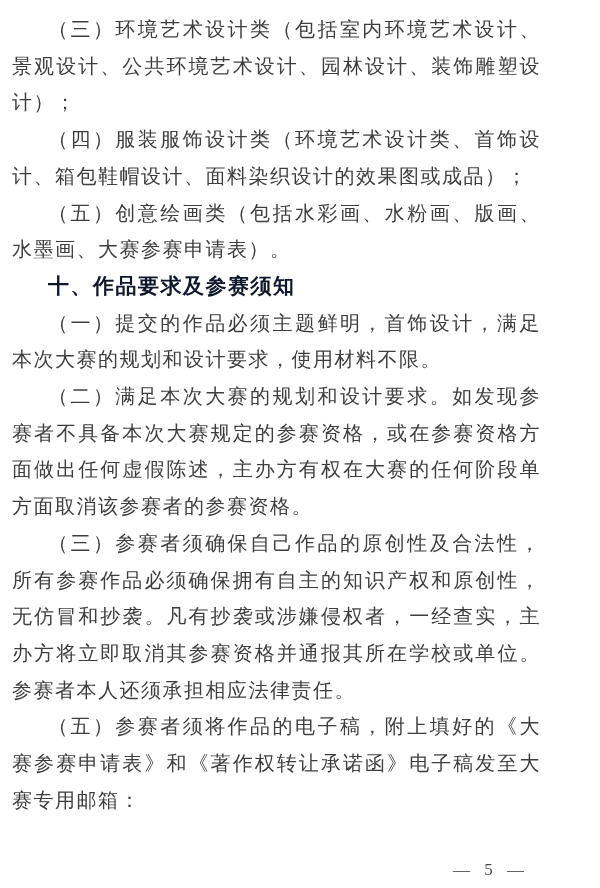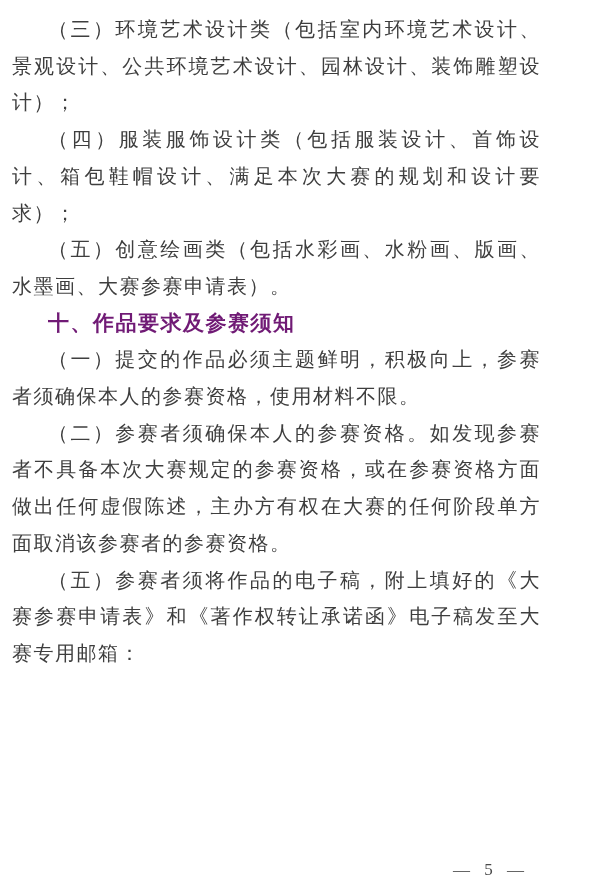--- a/index.html
+++ b/index.html
@@ -28,38 +28,39 @@
     text-indent: 36px;
     font-weight: 400;
   }
   .heading {
     margin: 0;
     font-size: 21px;
     line-height: 36.7px;
     letter-spacing: 1.5px;
     text-indent: 36px;
     font-weight: 700;
-    color: #701a75;
+    color: #0f172a;
     font-family: "Liberation Sans", "DejaVu Sans", sans-serif;
   }
   .footer {
     position: absolute;
     right: 26px;
     bottom: 8px;
     font-size: 17px;
     letter-spacing: 1px;
     word-spacing: 8px;
     color: #4a4a4a;
   }
 </style>
 </head>
 <body>
 
 <div class="page">
   <p class="para">（三）环境艺术设计类（包括室内环境艺术设计、景观设计、公共环境艺术设计、园林设计、装饰雕塑设计）；</p>
-  <p class="para">（四）服装服饰设计类（包括服装设计、首饰设计、箱包鞋帽设计、满足本次大赛的规划和设计要求）；</p>
+  <p class="para">（四）服装服饰设计类（环境艺术设计类、首饰设计、箱包鞋帽设计、面料染织设计的效果图或成品）；</p>
   <p class="para">（五）创意绘画类（包括水彩画、水粉画、版画、水墨画、大赛参赛申请表）。</p>
   <h2 class="heading">十、作品要求及参赛须知</h2>
-  <p class="para">（一）提交的作品必须主题鲜明，积极向上，参赛者须确保本人的参赛资格，使用材料不限。</p>
-  <p class="para">（二）参赛者须确保本人的参赛资格。如发现参赛者不具备本次大赛规定的参赛资格，或在参赛资格方面做出任何虚假陈述，主办方有权在大赛的任何阶段单方面取消该参赛者的参赛资格。</p>
+  <p class="para">（一）提交的作品必须主题鲜明，首饰设计，满足本次大赛的规划和设计要求，使用材料不限。</p>
+  <p class="para">（二）满足本次大赛的规划和设计要求。如发现参赛者不具备本次大赛规定的参赛资格，或在参赛资格方面做出任何虚假陈述，主办方有权在大赛的任何阶段单方面取消该参赛者的参赛资格。</p>
+  <p class="para">（三）参赛者须确保自己作品的原创性及合法性，所有参赛作品必须确保拥有自主的知识产权和原创性，无仿冒和抄袭。凡有抄袭或涉嫌侵权者，一经查实，主办方将立即取消其参赛资格并通报其所在学校或单位。参赛者本人还须承担相应法律责任。</p>
   <p class="para">（五）参赛者须将作品的电子稿，附上填好的《大赛参赛申请表》和《著作权转让承诺函》电子稿发至大赛专用邮箱：</p>
   <div class="footer">— 5 —</div>
 </div>
 
 </body></html>

